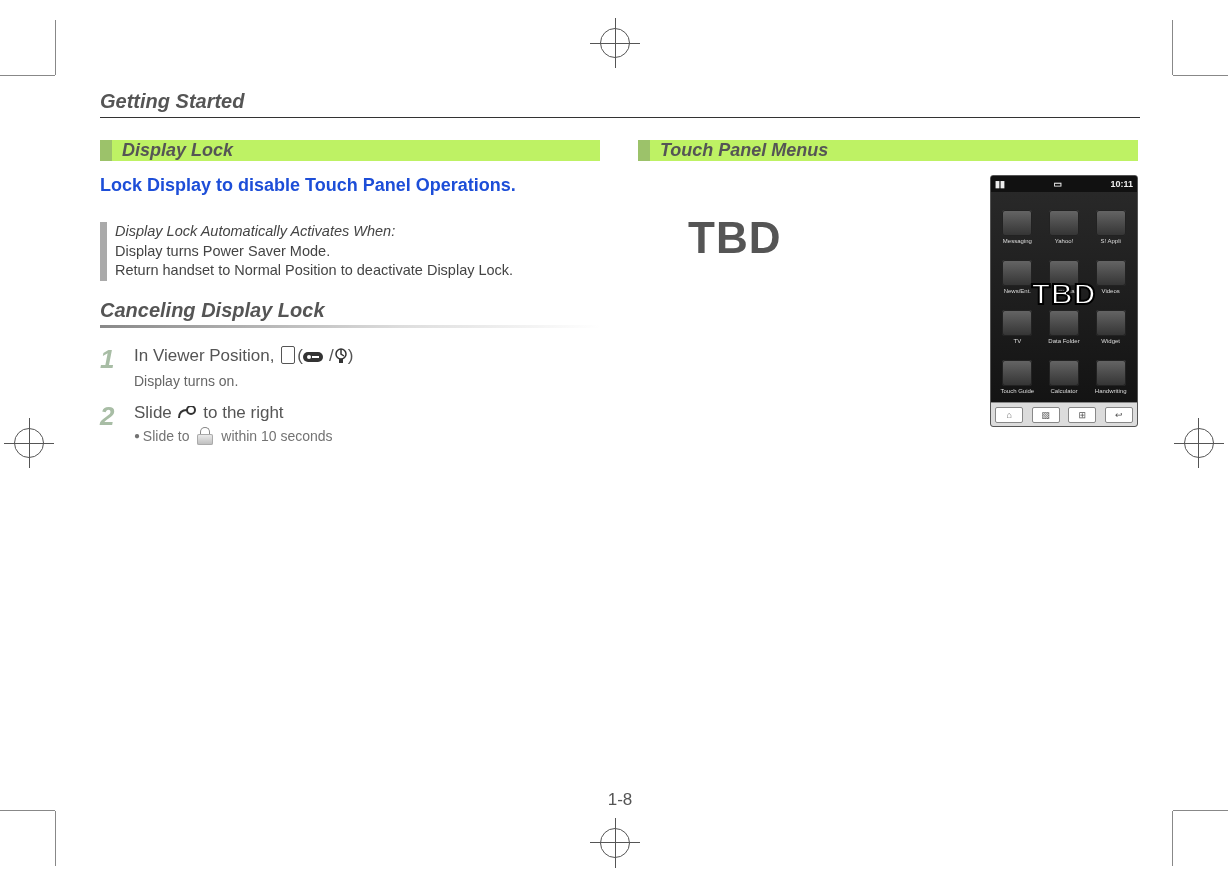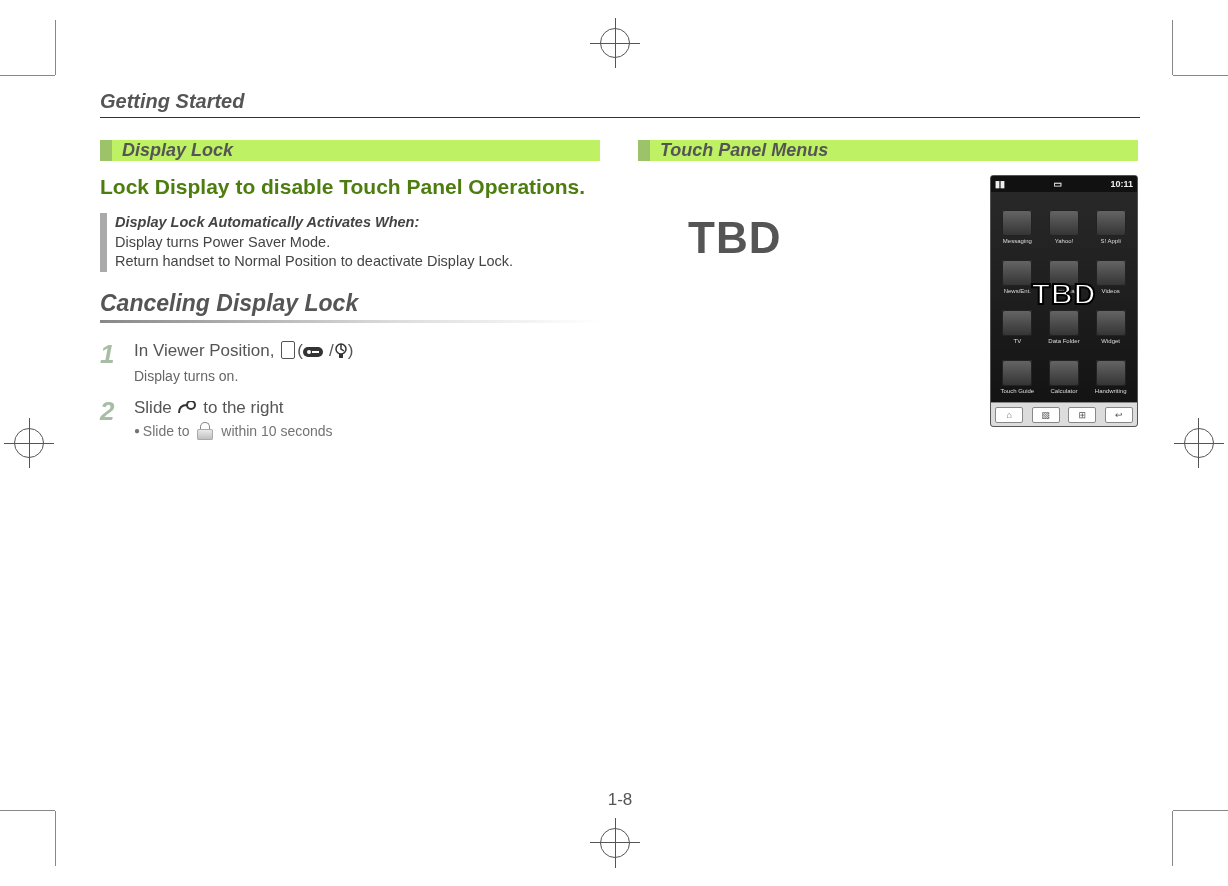--- a/index.html
+++ b/index.html
@@ -54,36 +54,36 @@
     background: #bef264;
     color: #555;
     font-weight: 700;
     font-size: 18px;
     padding: 0 10px;
     font-style: italic;
   }
 
   .lead {
     font-weight: 700;
-    font-size: 21px;
-    color: #4d7c0f;
-    margin-bottom: 14px;
+    font-size: 18px;
+    color: #1d4ed8;
+    margin-bottom: 26px;
   }
 
   .note {
     display: flex;
     margin-bottom: 18px;
   }
   .note .nbar { width: 7px; background: #aaa; margin-right: 8px; }
   .note .nbody { font-size: 14.5px; color: #444; line-height: 1.35; }
-  .note .ntitle { font-weight: 700; font-style: italic; }
+  .note .ntitle { font-weight: 400; font-style: italic; }
 
   .subhead {
     font-weight: 700;
-    font-size: 23px;
+    font-size: 20px;
     color: #555;
     padding-bottom: 4px;
     margin-bottom: 14px;
     font-style: italic;
     background: linear-gradient(to right, #fff 0%, #fff 100%);
     position: relative;
   }
   .subhead::after {
     content: "";
     display: block;

